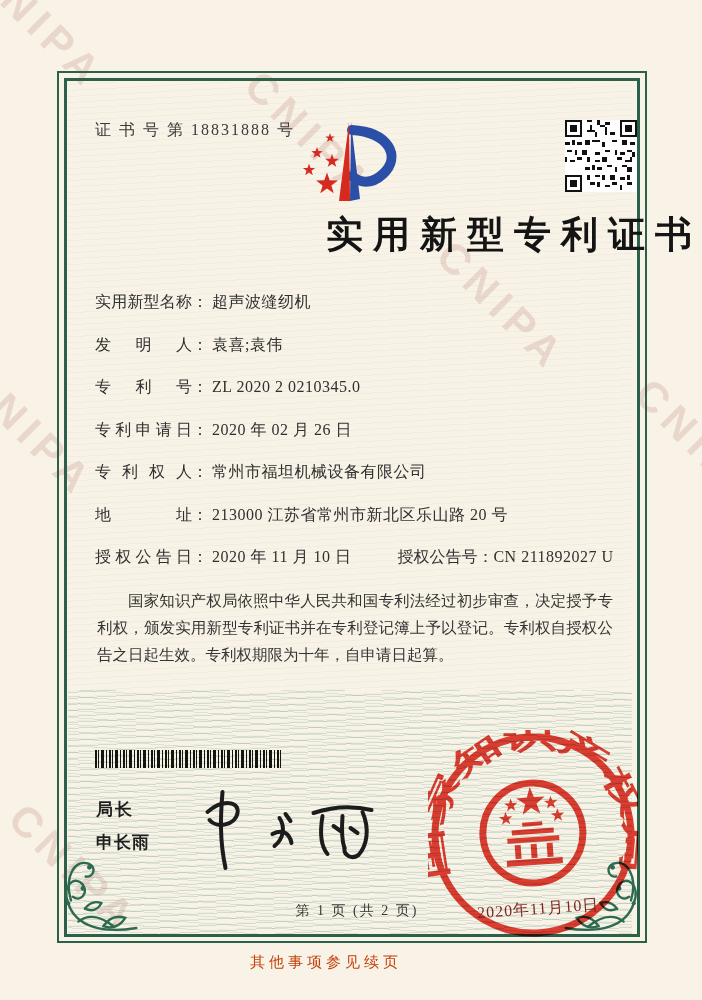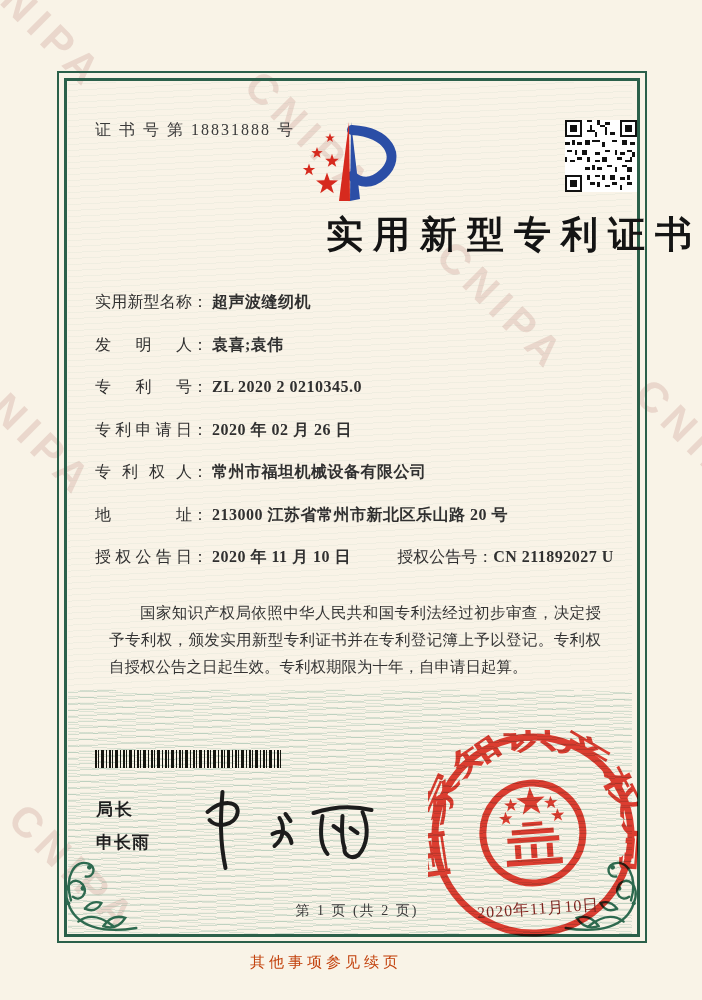--- a/index.html
+++ b/index.html
@@ -27,25 +27,25 @@
       repeating-linear-gradient(184deg, rgba(118,168,144,0) 0 3px, rgba(118,168,144,.22) 3px 4px, rgba(118,168,144,0) 4px 7px);}
   .cert-no{position:absolute; left:95px; top:120px; font-size:16px; letter-spacing:2px; color:#3a3a3a;}
   .logo{position:absolute; left:290px; top:106px; width:120px; height:100px;}
   .qr{position:absolute; left:565px; top:120px; width:72px; height:72px;}
   .title{position:absolute; left:0; top:210px; width:100%; text-align:right;
     font-size:37px; font-weight:bold; letter-spacing:10px; color:#141414; white-space:nowrap;}
   .fields{position:absolute; left:95px; top:292px; width:520px;}
   .frow{height:20px; margin-bottom:22.5px; font-size:16px; color:#303030; white-space:nowrap;}
   .flabel{display:inline-block; width:97px; text-align:justify; text-align-last:justify; vertical-align:top;}
   .fcolon{display:inline-block; width:20px;}
-  .fvalue{letter-spacing:.5px;font-weight:bold;}
+  .fvalue{letter-spacing:.5px;}
   .group2{margin-left:46px;}
   .body-text{position:absolute; left:93px; top:583px; width:524px;
     font-size:15.5px; line-height:27px; color:#343434; text-align:justify;}
-  .body-text p{margin:16px; text-indent:2em;}
+  .body-text p{margin:4px; text-indent:2em;}
   .barcode{position:absolute; left:95px; top:750px; width:188px; height:18px;
     background:repeating-linear-gradient(90deg,#15150f 0 2px,transparent 2px 3px,#15150f 3px 4px,transparent 4px 6px,#15150f 6px 9px,transparent 9px 11px,#15150f 11px 12px,transparent 12px 14px);}
   .duty{position:absolute; left:96px; top:798px; font-size:17px; font-weight:600; color:#1f1f1f; letter-spacing:2px;}
   .signer{position:absolute; left:96px; top:831px; font-size:17px; font-weight:600; color:#1f1f1f; letter-spacing:1px;}
   .signature{position:absolute; left:192px; top:778px; width:215px; height:100px;}
   .seal{position:absolute; left:428px; top:730px; width:210px; height:210px; opacity:.92; mix-blend-mode:multiply;}
   .page-no{position:absolute; left:0; top:902px; width:100%; text-align:center;
     font-size:14px; letter-spacing:2px; color:#3a3a3a;padding-left:6px;}
   .footer-note{position:absolute; left:0; top:953px; width:652px; text-align:center;
     font-size:15px; letter-spacing:4px; color:#c2410c;}

